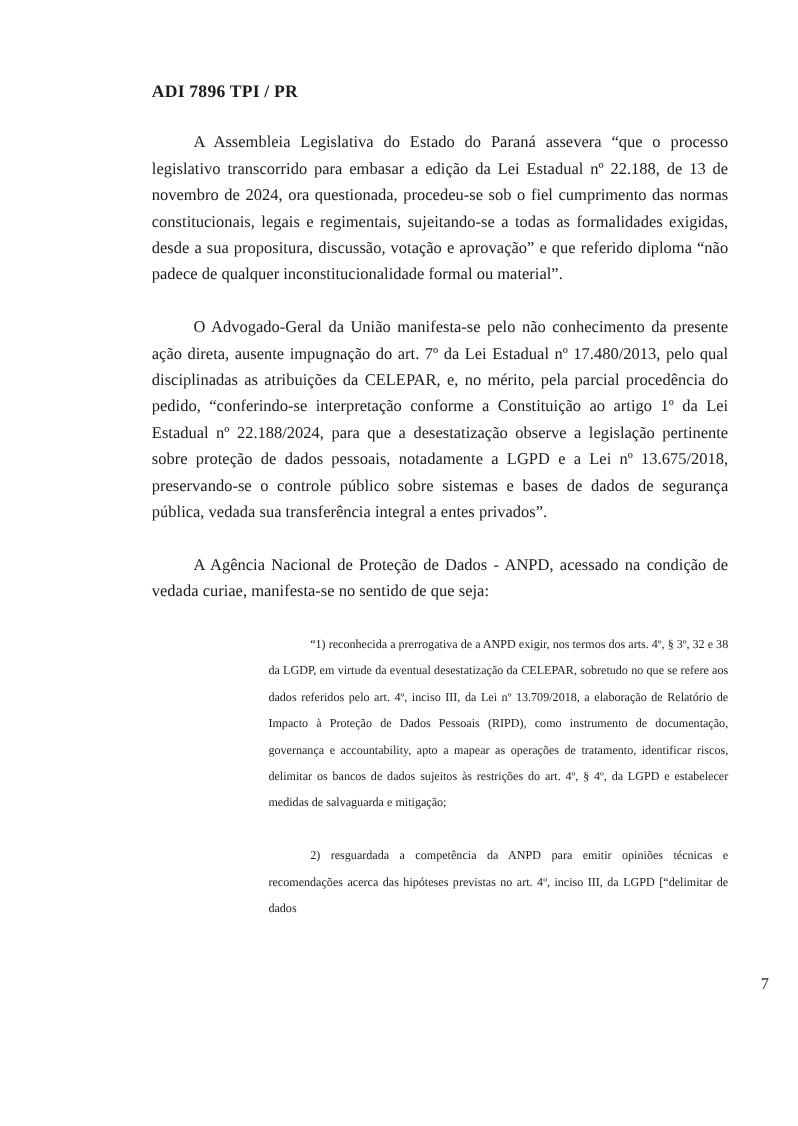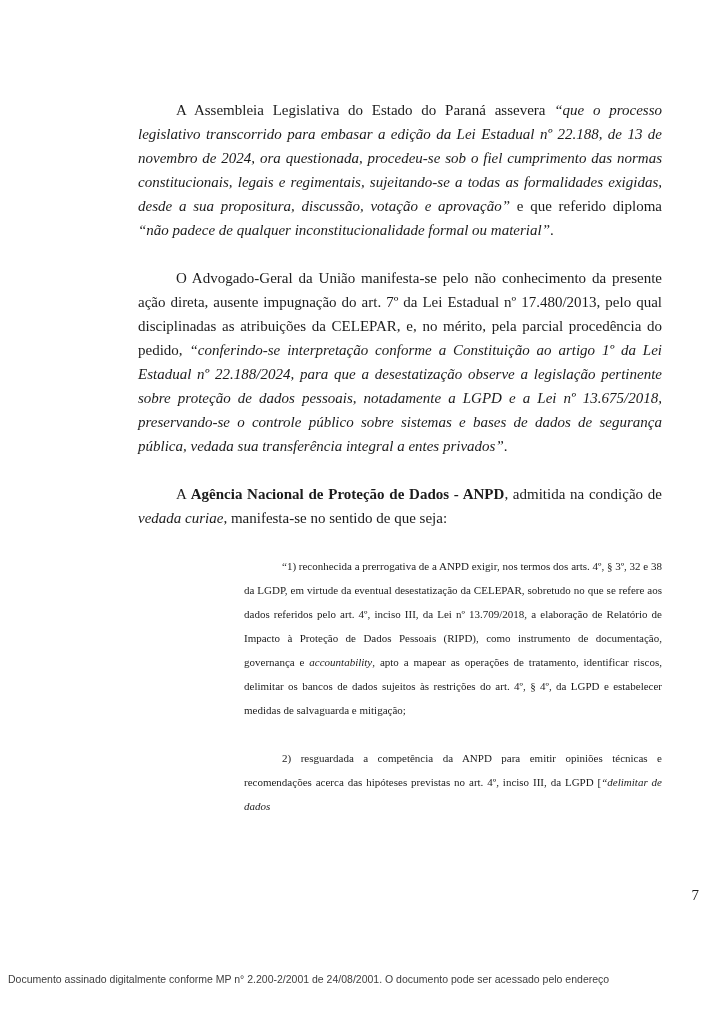--- a/index.html
+++ b/index.html
@@ -37,22 +37,22 @@
     text-indent: 38px;
   }
   .quote {
     margin: 24px 0 0 106px;
     width: 418px;
     font-size: 11px;
     line-height: 24px;
     text-align: justify;
     text-indent: 38px;
   }
-  .it { font-style: italic; }
-  .bd { font-weight: bold; }
+  .it { }
+  .bd { font-weight: normal; }
   .page-number {
     position: absolute;
     top: 887px;
     right: 26px;
     font-size: 15px;
     color: #1b1b1b;
   }
   .footer {
     position: absolute;
     left: 8px;
@@ -64,32 +64,32 @@
     color: #3d3d3d;
   }
 </style>
 </head>
 <body>
 
 <div class="page">
 
   <div class="content">
 
+    <h1 class="case-header">ADI 7896 TPI / PR</h1>
 
     <p class="para"><span>A Assembleia Legislativa do Estado do Paraná assevera </span><span class="it">“que o processo legislativo transcorrido para embasar a edição da Lei Estadual nº 22.188, de 13 de novembro de 2024, ora questionada, procedeu-se sob o fiel cumprimento das normas constitucionais, legais e regimentais, sujeitando-se a todas as formalidades exigidas, desde a sua propositura, discussão, votação e aprovação”</span><span> e que referido diploma </span><span class="it">“não padece de qualquer inconstitucionalidade formal ou material”</span><span>.</span></p>
 
     <p class="para"><span>O Advogado-Geral da União manifesta-se pelo não conhecimento da presente ação direta, ausente impugnação do art. 7º da Lei Estadual nº 17.480/2013, pelo qual disciplinadas as atribuições da CELEPAR, e, no mérito, pela parcial procedência do pedido, </span><span class="it">“conferindo-se interpretação conforme a Constituição ao artigo 1º da Lei Estadual nº 22.188/2024, para que a desestatização observe a legislação pertinente sobre proteção de dados pessoais, notadamente a LGPD e a Lei nº 13.675/2018, preservando-se o controle público sobre sistemas e bases de dados de segurança pública, vedada sua transferência integral a entes privados”</span><span>.</span></p>
 
-    <p class="para"><span>A </span><span class="bd">Agência Nacional de Proteção de Dados - ANPD</span><span>, admitida na condição de </span><span class="it">vedada curiae</span><span>, manifesta-se no sentido de que seja:</span></p>
+    <p class="para"><span>A </span><span class="bd">Agência Nacional de Proteção de Dados - ANPD</span><span>, acessado na condição de </span><span class="it">vedada curiae</span><span>, manifesta-se no sentido de que seja:</span></p>
 
     <p class="quote"><span>“1) reconhecida a prerrogativa de a ANPD exigir, nos termos dos arts. 4º, § 3º, 32 e 38 da LGDP, em virtude da eventual desestatização da CELEPAR, sobretudo no que se refere aos dados referidos pelo art. 4º, inciso III, da Lei nº 13.709/2018, a elaboração de Relatório de Impacto à Proteção de Dados Pessoais (RIPD), como instrumento de documentação, governança e </span><span class="it">accountability</span><span>, apto a mapear as operações de tratamento, identificar riscos, delimitar os bancos de dados sujeitos às restrições do art. 4º, § 4º, da LGPD e estabelecer medidas de salvaguarda e mitigação;</span></p>
 
     <p class="quote"><span>2) resguardada a competência da ANPD para emitir opiniões técnicas e recomendações acerca das hipóteses previstas no art. 4º, inciso III, da LGPD [</span><span class="it">“delimitar de dados</span></p>
 
   </div>
 
   <div class="page-number">7</div>
 
   <div class="footer">
-    <div>Documento assinado digitalmente conforme MP n° 2.200-2/2001 de 24/08/2001. O documento pode ser acessado pelo endereço</div>
   </div>
 
 </div>
 
 </body></html>

